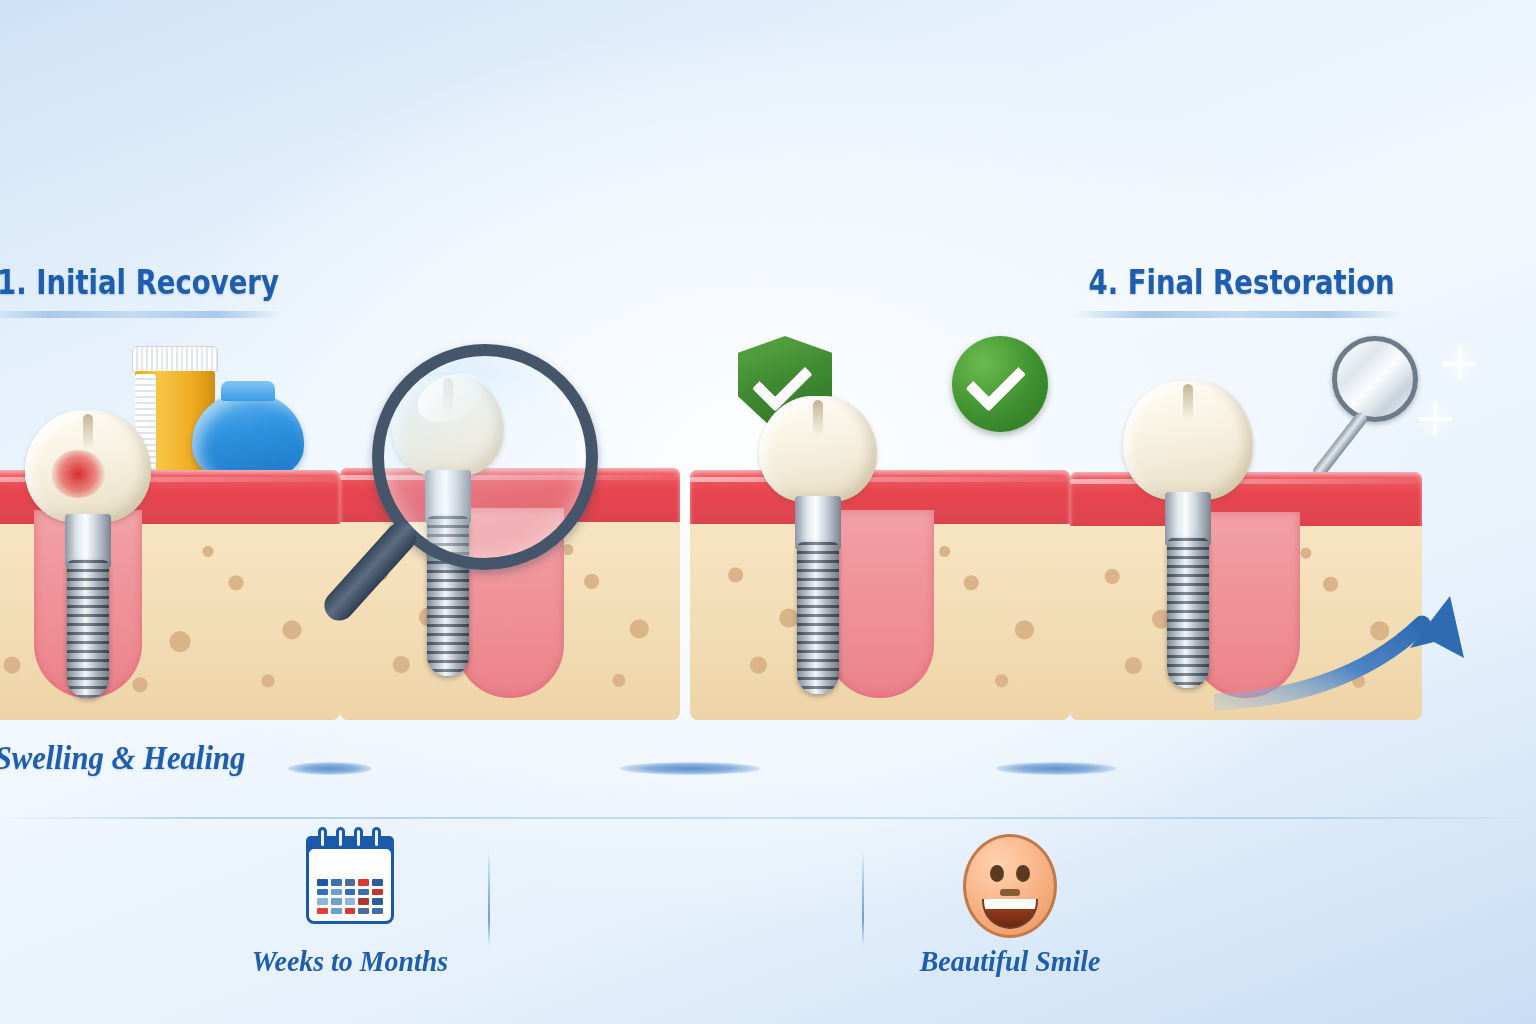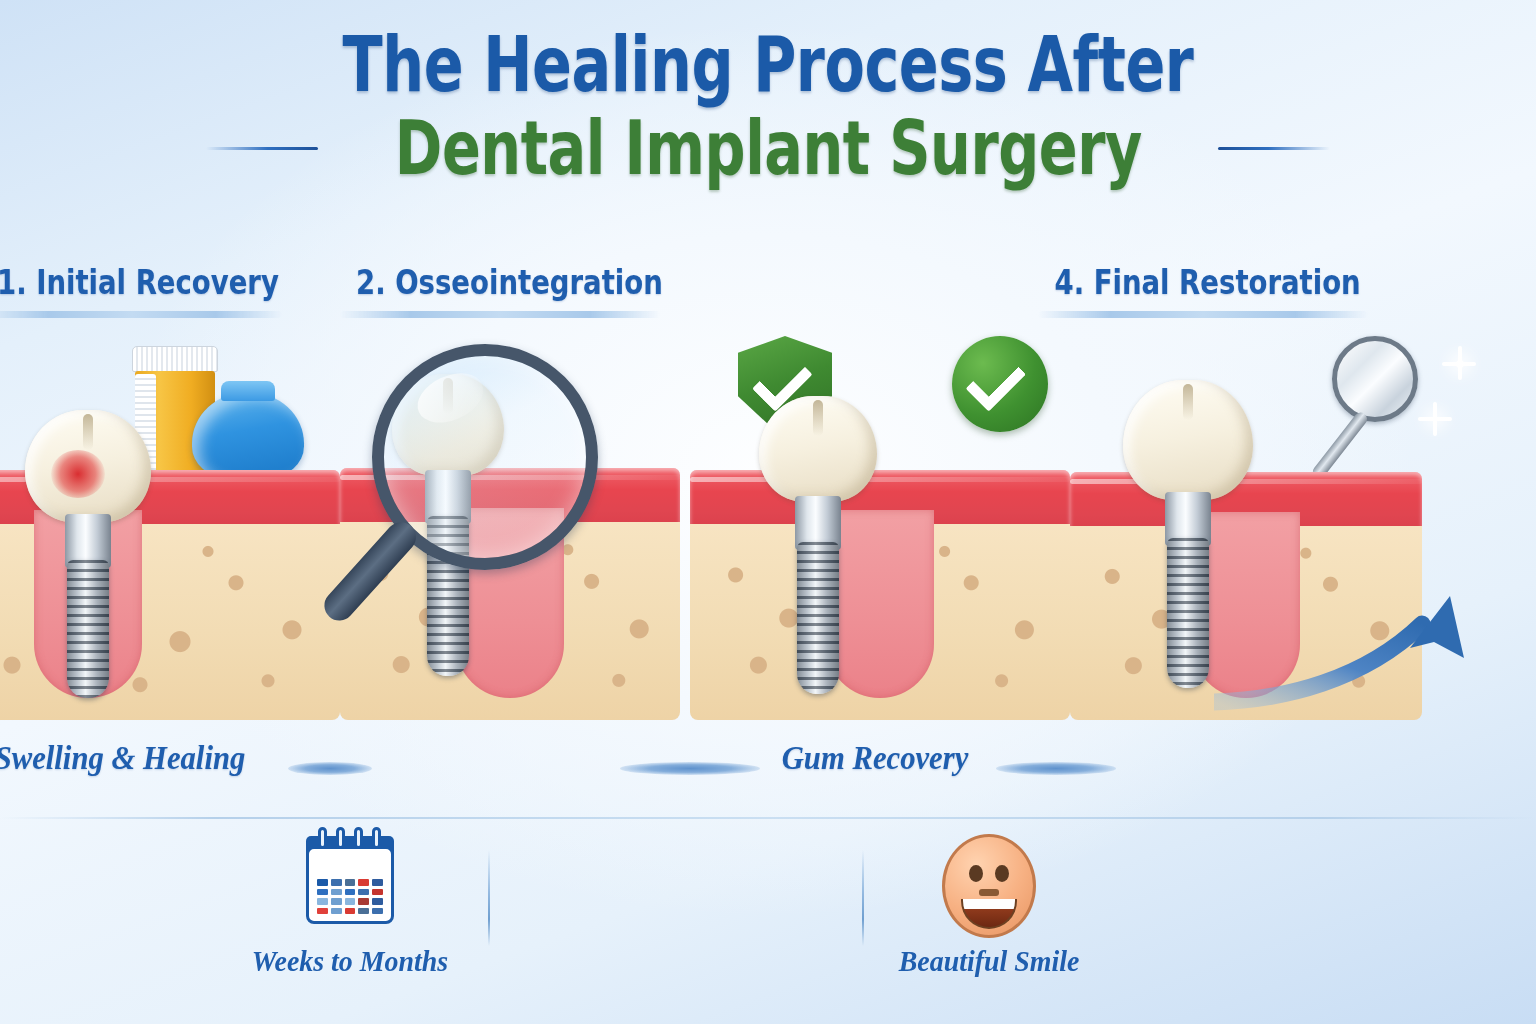--- a/index.html
+++ b/index.html
@@ -253,39 +253,27 @@
     border-radius:3px; background:#8a5a34; }
   .sm-mouth { position:absolute; left:50%; transform:translateX(-50%); top:62px; width:56px; height:30px;
     border-radius:0 0 30px 30px; background:linear-gradient(180deg,#ffffff 0 36%,#8f3a1c 36%,#6d2812 100%);
     border:2px solid #6d4022; border-top:none; }
 </style>
 </head>
 <body>
 
 <div class="stage">
 
-  <div class="title-block">
-    <div class="title-line1">The Healing Process After</div>
-    <div class="subtitle-row">
-      <div class="rule left"></div>
-      <div class="title-line2">Dental Implant Surgery</div>
-      <div class="rule right"></div>
-    </div>
-  </div>
 
   <div class="steps-head">
     <div class="step-head" style="left:-18px;width:300px;">
       <div class="txt">1. Initial Recovery</div>
       <div class="ul"></div>
     </div>
-    <div class="step-head" style="left:340px;width:320px;">
-      <div class="txt">2. Osseointegration</div>
-      <div class="ul"></div>
-    </div>
-    <div class="step-head" style="left:1038px;width:330px;">
+    <div class="step-head" style="left:1072px;width:330px;">
       <div class="txt">4. Final Restoration</div>
       <div class="ul"></div>
     </div>
   </div>
 
   <div class="panels">
 
     <div class="panel" style="left:-40px;width:380px;">
       <div class="gauze" style="left:-6px;top:218px;width:110px;height:108px;">
         <div class="blooddrop" style="left:32px;top:38px;width:42px;height:46px;"></div>
@@ -374,23 +362,20 @@
       </svg>
     </div>
   </div>
 
   <div class="captions">
     <div class="caption" style="left:-30px;width:300px;">
       <div class="txt">Swelling &amp; Healing</div>
     </div>
     <div class="cap-link" style="left:288px;width:84px;"></div>
     <div class="cap-link" style="left:620px;width:140px;"></div>
-    <div class="caption" style="left:750px;width:250px;">
-      <div class="txt">Gum Recovery</div>
-    </div>
     <div class="cap-link" style="left:996px;width:120px;"></div>
   </div>
 
   <div class="foot-divider"></div>
   <div class="footer">
 
     <div class="foot-item" style="left:230px;width:240px;">
       <div class="foot-ico">
         <div class="cal">
           <div class="cal-top"></div>
@@ -425,21 +410,21 @@
         </div>
       </div>
       <div class="foot-label">Weeks to Months</div>
     </div>
 
     <div class="foot-sep" style="left:488px;"></div>
 
 
     <div class="foot-sep" style="left:862px;"></div>
 
-    <div class="foot-item" style="left:869px;width:240px;">
+    <div class="foot-item" style="left:890px;width:240px;">
       <div class="foot-ico">
         <div class="smiley">
           <div class="sm-eye" style="left:24px;"></div>
           <div class="sm-eye" style="right:24px;"></div>
           <div class="sm-nose"></div>
           <div class="sm-mouth"></div>
         </div>
       </div>
       <div class="foot-label">Beautiful Smile</div>
     </div>

